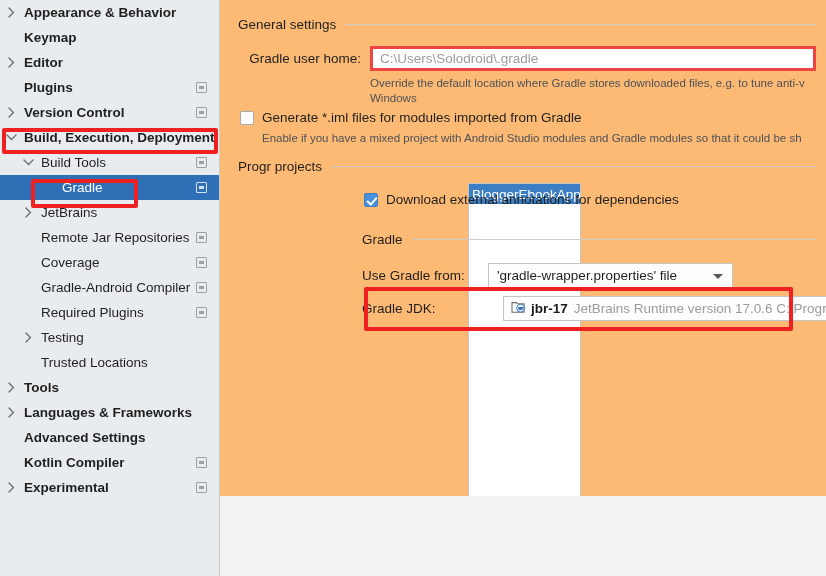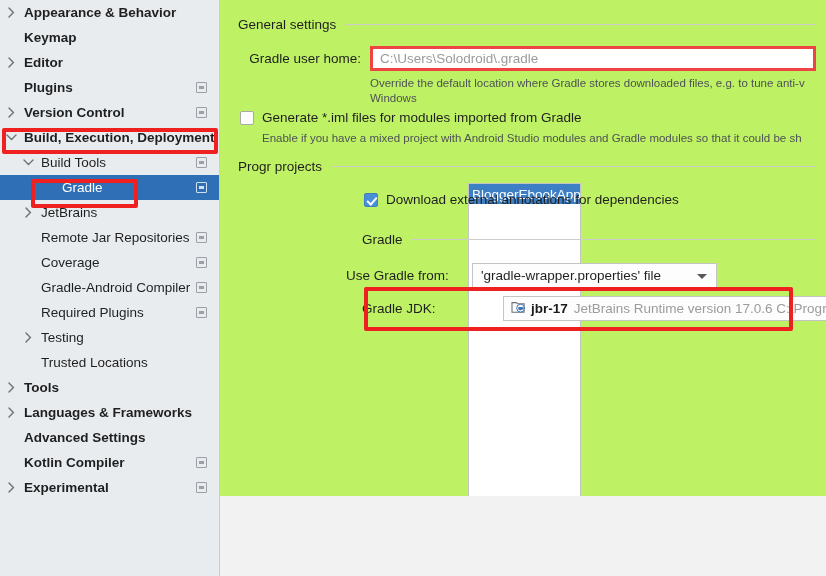--- a/index.html
+++ b/index.html
@@ -83,21 +83,21 @@
   
   .lv0 .lbl { margin-left: 24px; }
   .lv1 .lbl { margin-left: 41px; }
   .lv2 .lbl { margin-left: 62px; }
   .lv1 .twisty { left: 17px; }
 
   
   #main {
     flex: 1 1 auto;
     height: 496px;
-    background: #bef264;
+    background: #fdba74;
     position: relative;
     padding: 0;
     overflow: hidden;
   }
 
   .section-header {
     display: flex;
     align-items: center;
     font-size: 13.5px;
     color: #1f1f1f;
@@ -407,21 +407,21 @@
     <div class="form-row" style="position:absolute; left:144px; top:192px;">
       <span class="cb checked" id="cb-annot"></span>
       <span class="cb-label">Download external annotations for dependencies</span>
     </div>
 
     <div class="section-header" style="position:absolute; left:128px; top:232px; width:468px; padding-left:14px;">
       <span>Gradle</span>
       <span class="rule"></span>
     </div>
 
-    <div class="form-row" style="position:absolute; left:126px; top:263px;">
+    <div class="form-row" style="position:absolute; left:142px; top:263px;">
       <div class="form-label" style="width:112px; text-align:left;">Use Gradle from:</div>
       <div class="combo" style="margin-left:14px; width:245px;">
         <span>'gradle-wrapper.properties' file</span>
         <span class="caret"></span>
       </div>
     </div>
 
     <div class="form-row" style="position:absolute; left:142px; top:296px;">
       <div class="form-label" style="width:112px; text-align:left;">Gradle JDK:</div>
       <div class="jdk-field" style="margin-left:29px; width:332px;">

